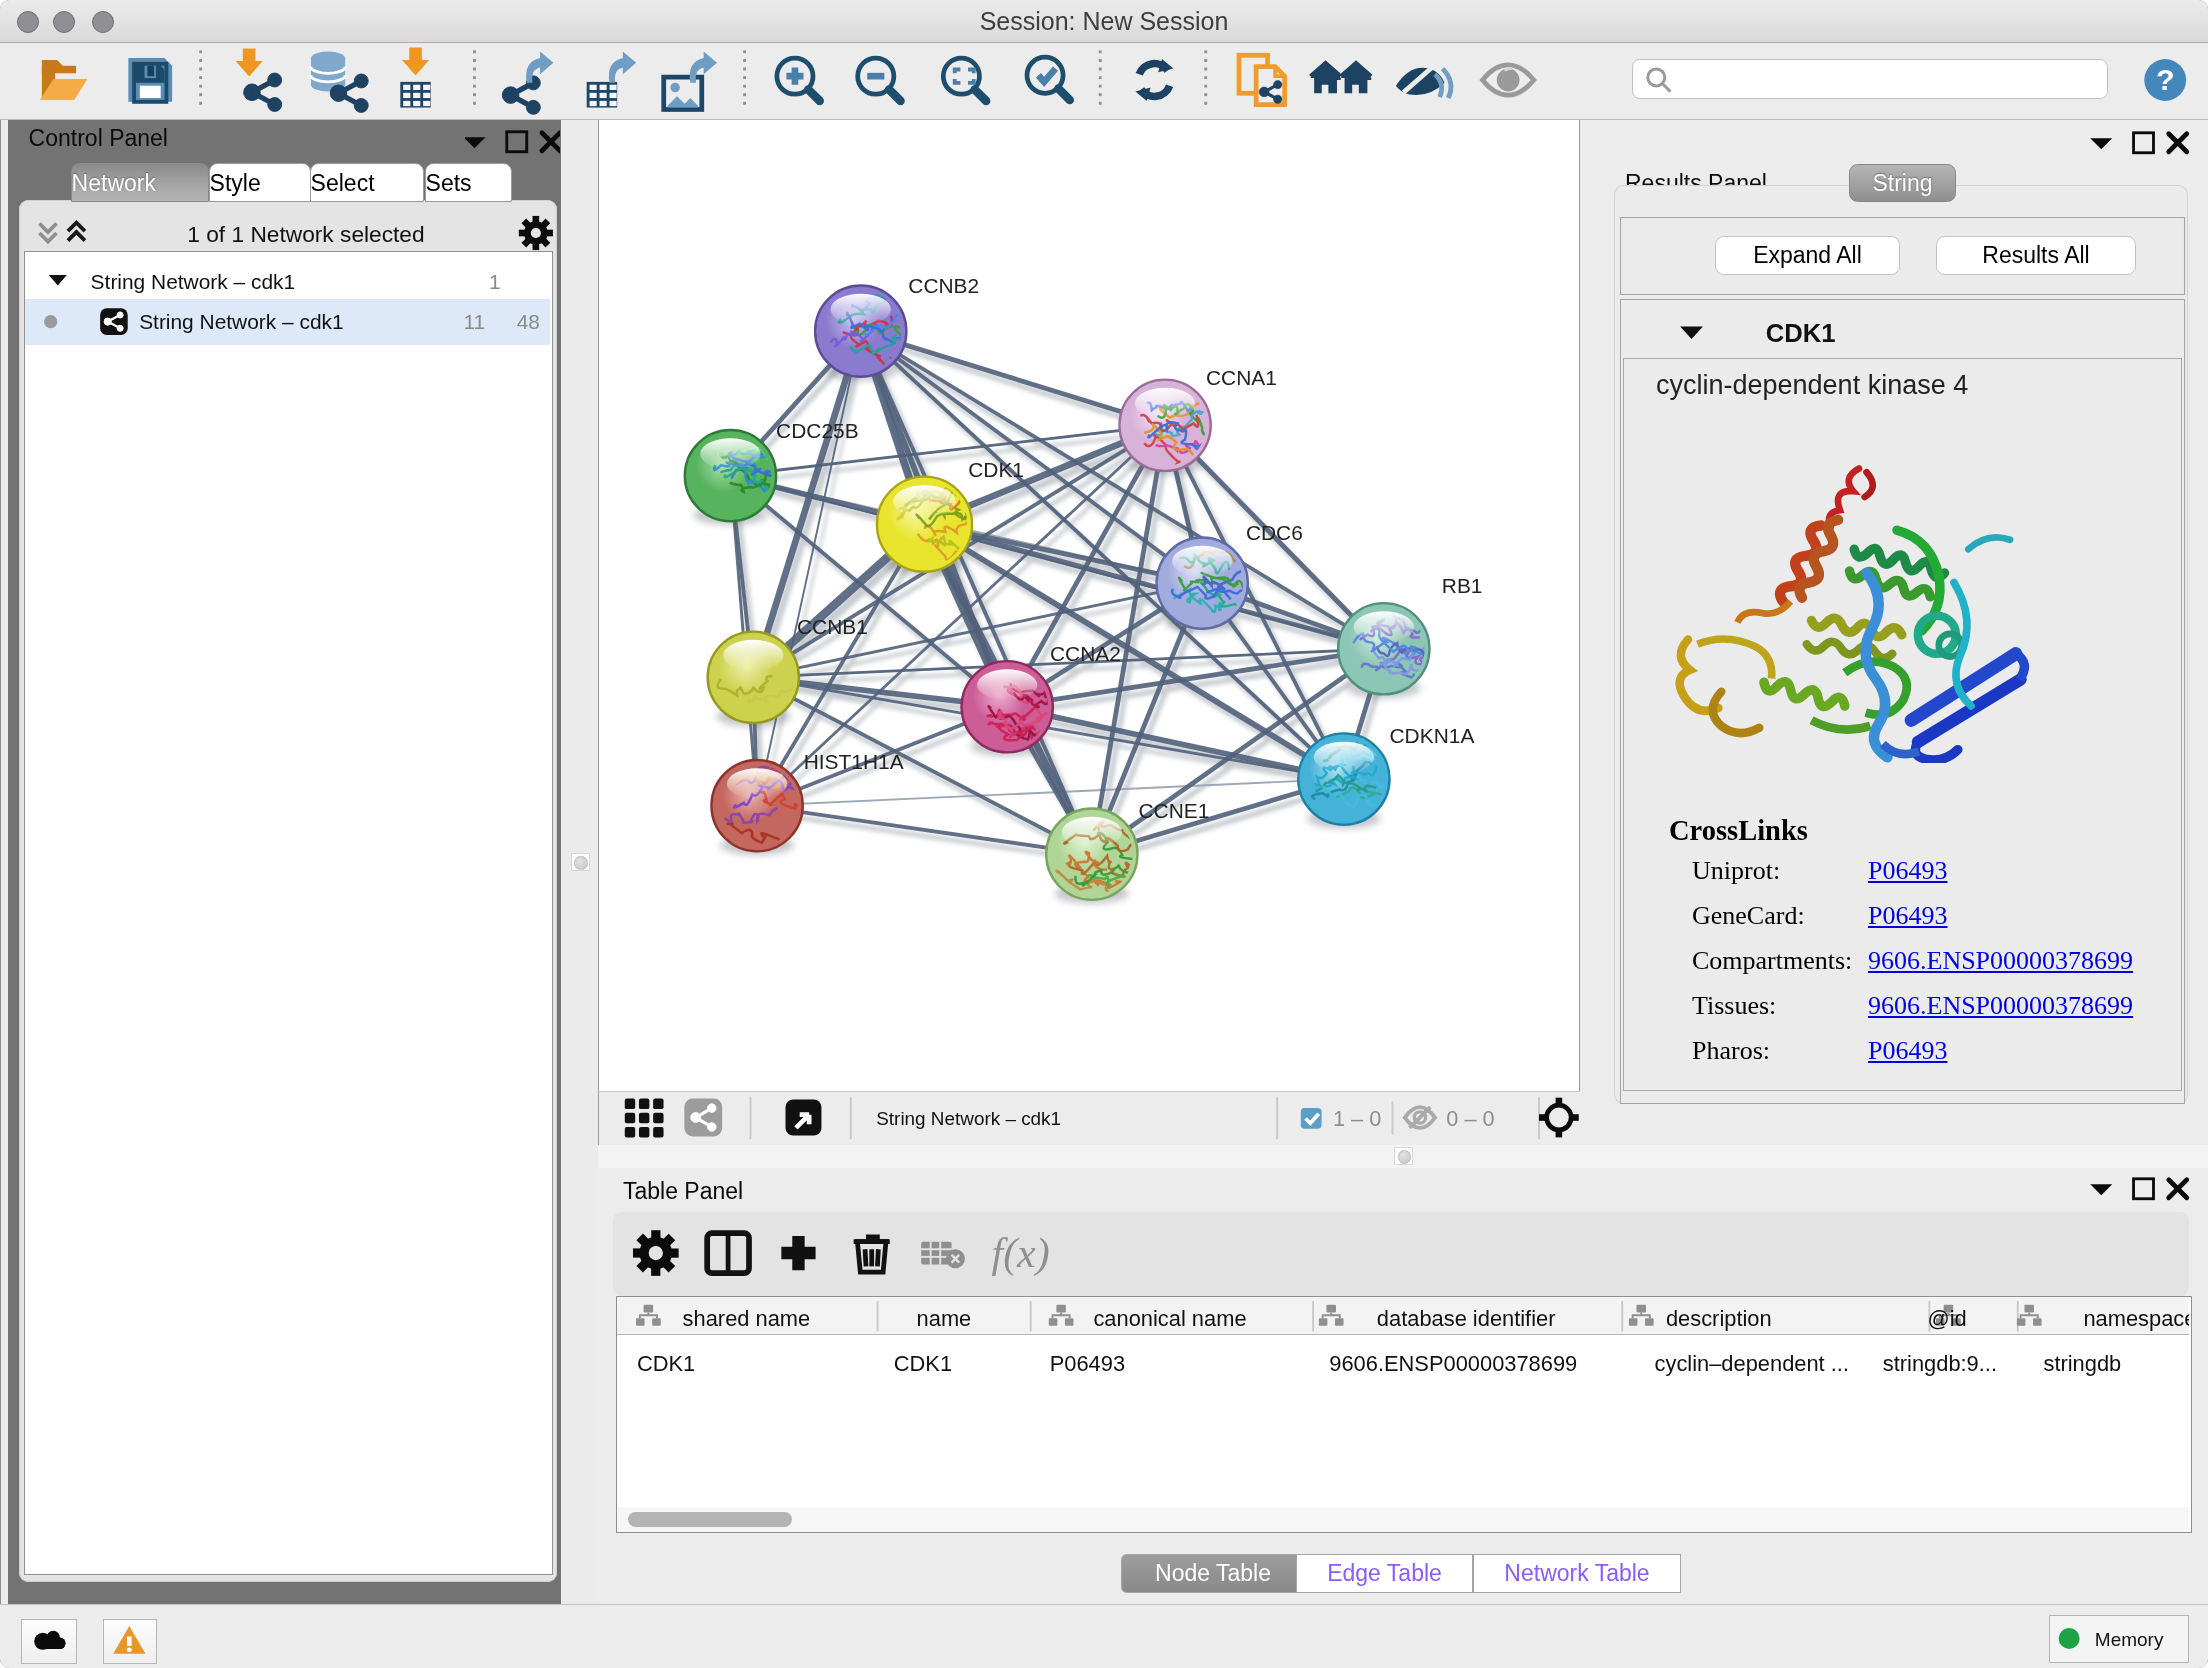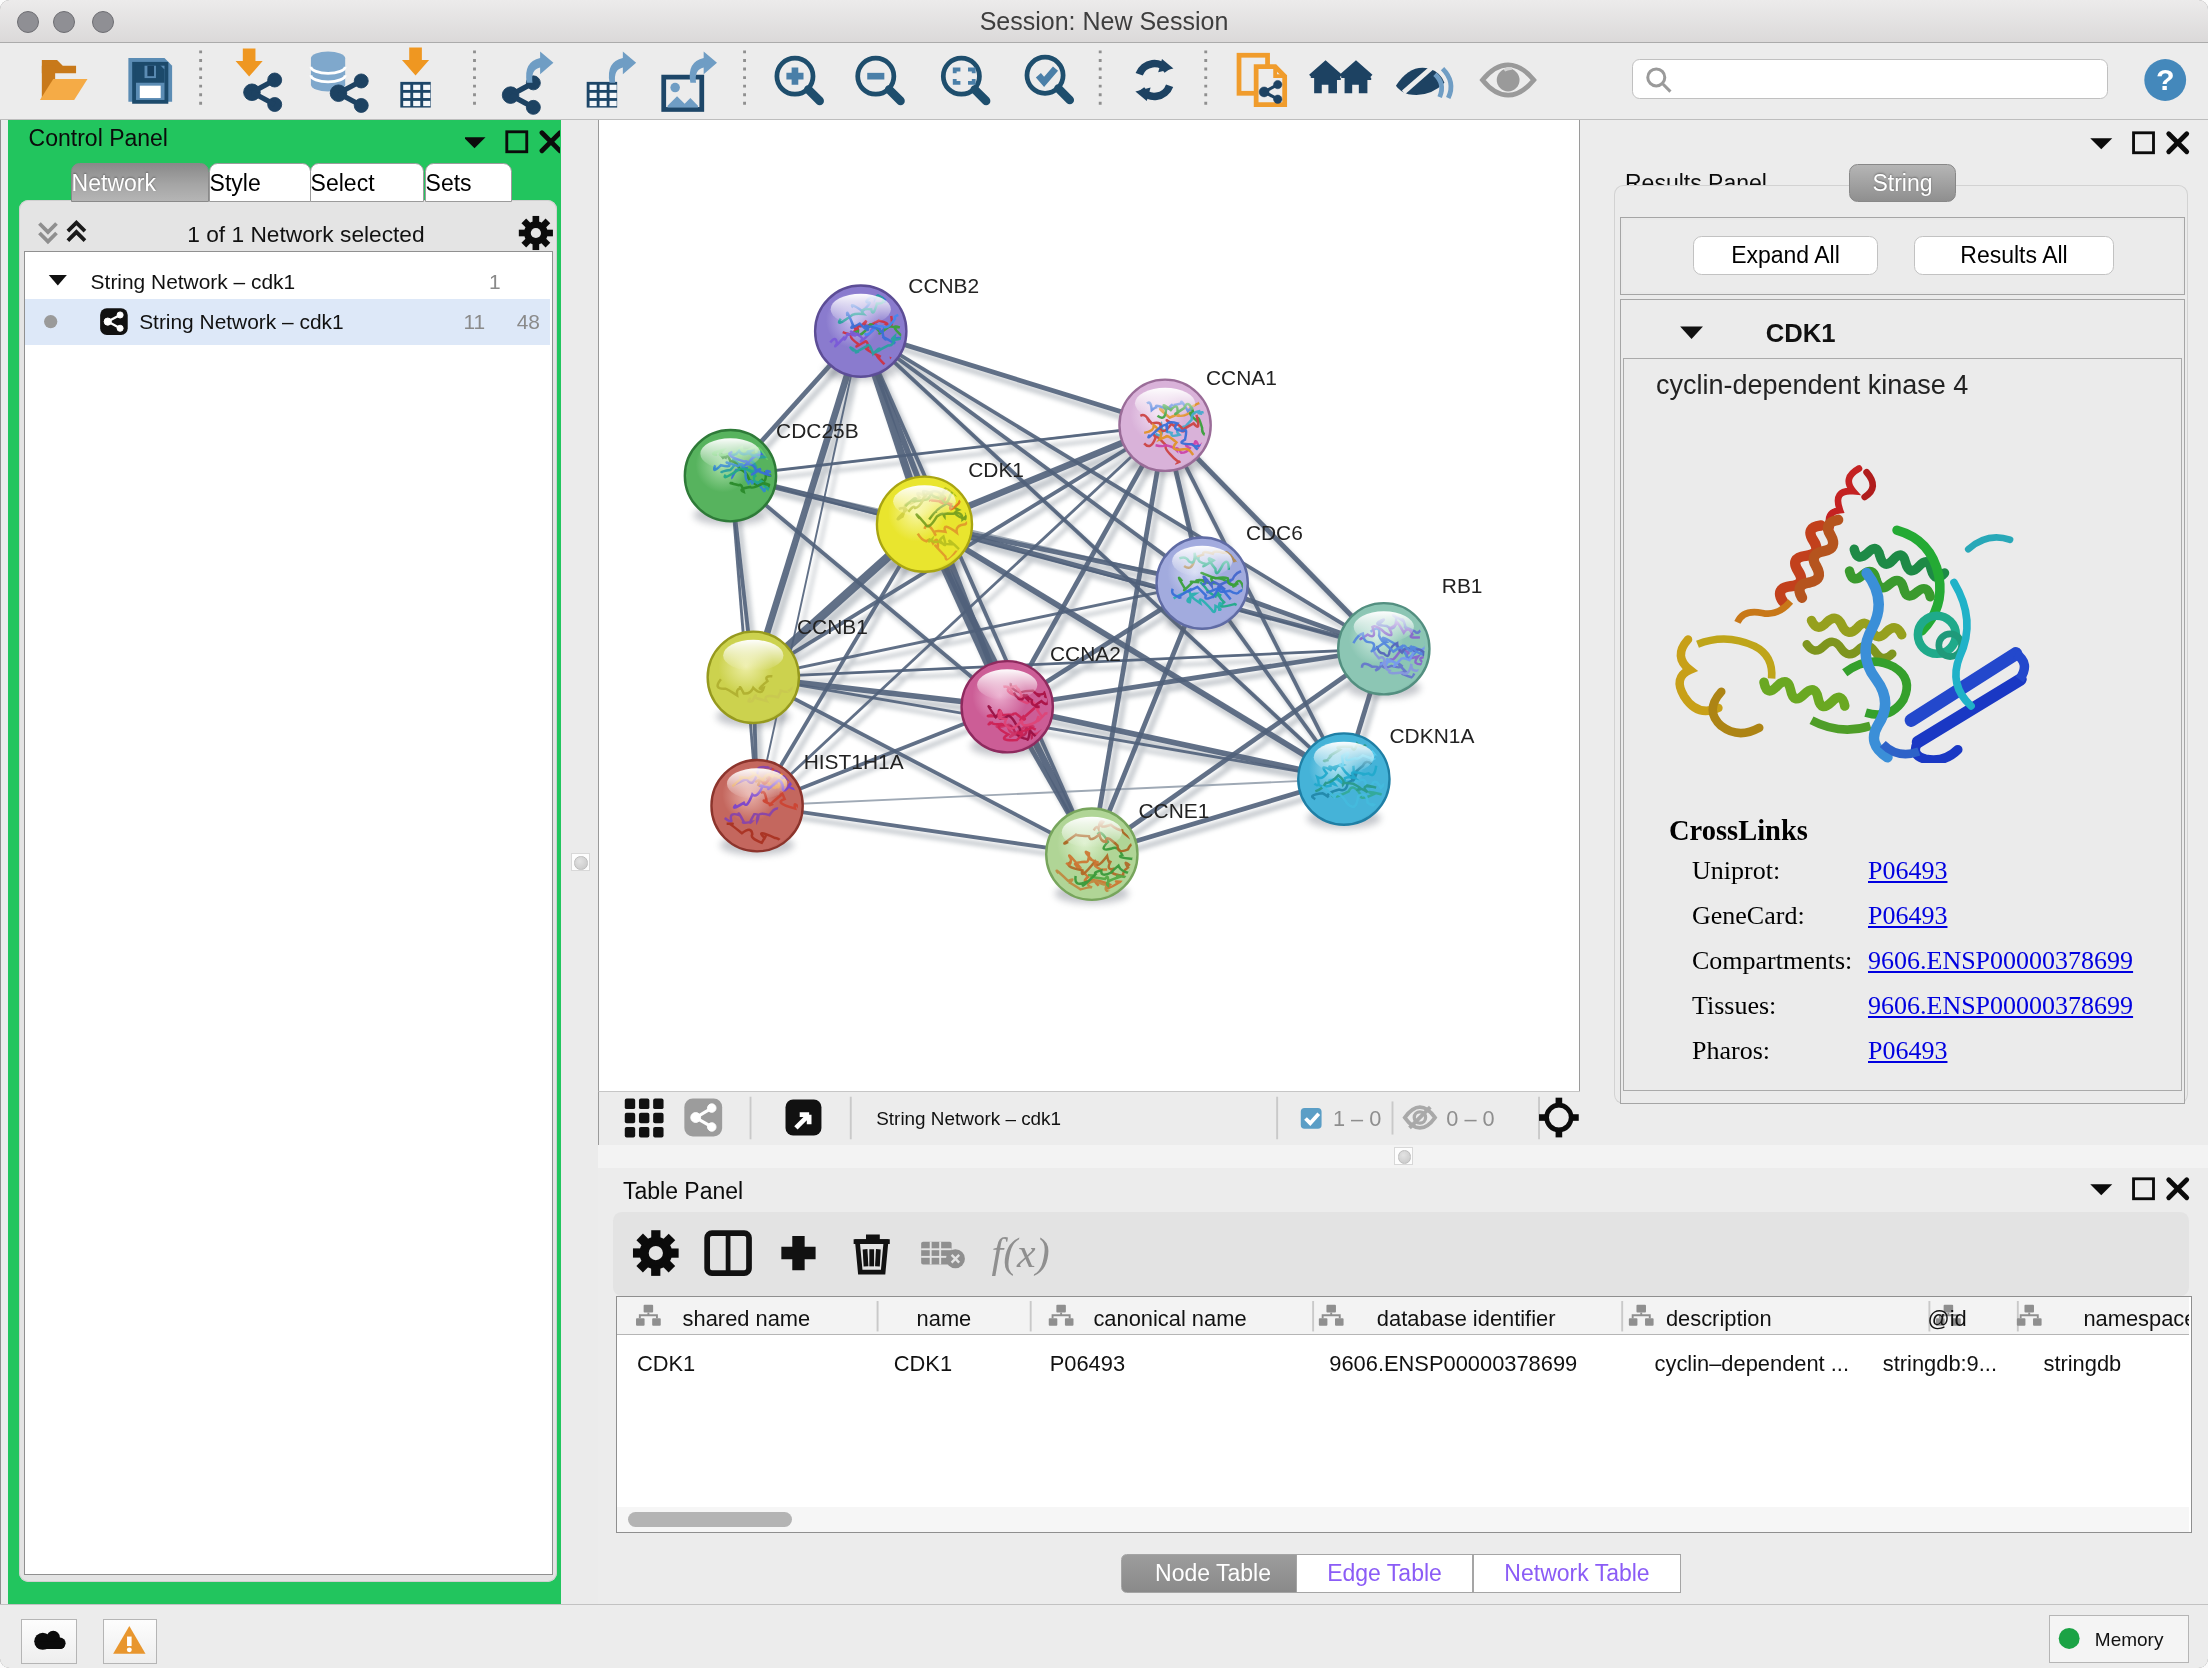--- a/index.html
+++ b/index.html
@@ -12,21 +12,21 @@
     background:linear-gradient(#ecebeb,#dbd9d9); border-bottom:1px solid #ababab; }
   .tlight { position:absolute; top:10.5px; width:22px; height:22px; border-radius:50%;
     background:#8f8f94; border:1.4px solid #6e6e73; }
   #title { position:absolute; top:6.7px; left:0; width:2208px; text-align:center;
     font-size:25px; color:#3e3e3e; }
   #toolbar { left:0; top:43px; width:2208px; height:77px; background:#ececec;
     border-bottom:1px solid #bdbdbd; }
   #searchbox { position:absolute; left:1632px; top:59px; width:476px; height:40px;
     background:#fff; border:1.9px solid #c0c0c0; border-radius:7.6px; }
   .ptitle { font-size:23px; color:#0b0b0b; }
-  #cpanel { left:7.6px; top:120px; width:554px; height:1484px; background:#22c55e; }
+  #cpanel { left:7.6px; top:120px; width:554px; height:1484px; background:#737373; }
   #cpbox { position:absolute; left:11.4px; top:80px; width:538px; height:1382px;
     background:#e4e4e4; border-radius:9.5px; box-shadow:0 0 0 1px #d0d0d0 inset; }
   .tab { position:absolute; height:39px; border:1px solid #9b9b9b;
     border-radius:8.6px 8.6px 0 0; background:#fff; text-align:left;
     font-size:23px; color:#000; line-height:38px; z-index:3; }
   .tabsel { background:linear-gradient(#8a8a8a,#a5a5a5 55%,#b5b5b5);
     color:#fff; text-shadow:0 -1px 1.9px rgba(0,0,0,.35); border-color:#8a8a8a; }
   #cplist { position:absolute; left:16px; top:131px; width:529px; height:1324px;
     background:#fff; border:1.9px solid #909090; }
   .row2 { position:absolute; left:0; top:47px; width:525px; height:46px; background:#dde8f8; }
@@ -48,21 +48,21 @@
     border-radius:50%; background:radial-gradient(circle at 40% 35%, #e3e3e3, #c6c6c6); border:1px solid #bdbdbd; }
   
   #stringtab { position:absolute; left:1849px; top:164px; width:107px; height:38px;
     background:linear-gradient(#b5b5b5,#8f8f8f); border:1px solid #888; border-radius:8.6px;
     color:#fff; font-size:23px; text-align:center; line-height:36px; text-shadow:0 -1px 1.9px rgba(0,0,0,.35); z-index:2; }
   #rbox { position:absolute; left:1614px; top:185px; width:574px; height:919px;
     background:#ebebeb; border-radius:9.5px; box-shadow:0 0 0 1px #d2d2d2 inset; }
   #expbox { position:absolute; left:1620px; top:217px; width:565px; height:78px;
     background:#ebebeb; border:1.9px solid #a5a5a5; box-shadow:0 0 0 1.9px #e9e9e9 inset; }
   .rbtn { position:absolute; top:18px; height:39px; background:#fff; border:1px solid #c2c2c2;
-    border-radius:8.6px; font-size:23px; color:#000; text-align:center; line-height:37px; }
+    border-radius:8.6px; font-size:23px; color:#000; text-align:center; line-height:37px;margin-left:22px; }
   #cdkbox { position:absolute; left:1620px; top:299px; width:565px; height:805px;
     background:#ebebeb; border:1.9px solid #a5a5a5; }
   #cdkinner { position:absolute; left:1623px; top:358px; width:559px; height:733px;
     background:#ebebeb; border:1px solid #aaa; }
   .serif { font-family:"Liberation Serif", serif; }
   .xlink { color:#0000e0; text-decoration:underline; }
   
   #ttools { position:absolute; left:15px; top:44px; width:1576px; height:84px;
     background:#e3e3e3; border-radius:8.6px; }
   #ttable { position:absolute; left:18px; top:128px; width:1576px; height:237px;

